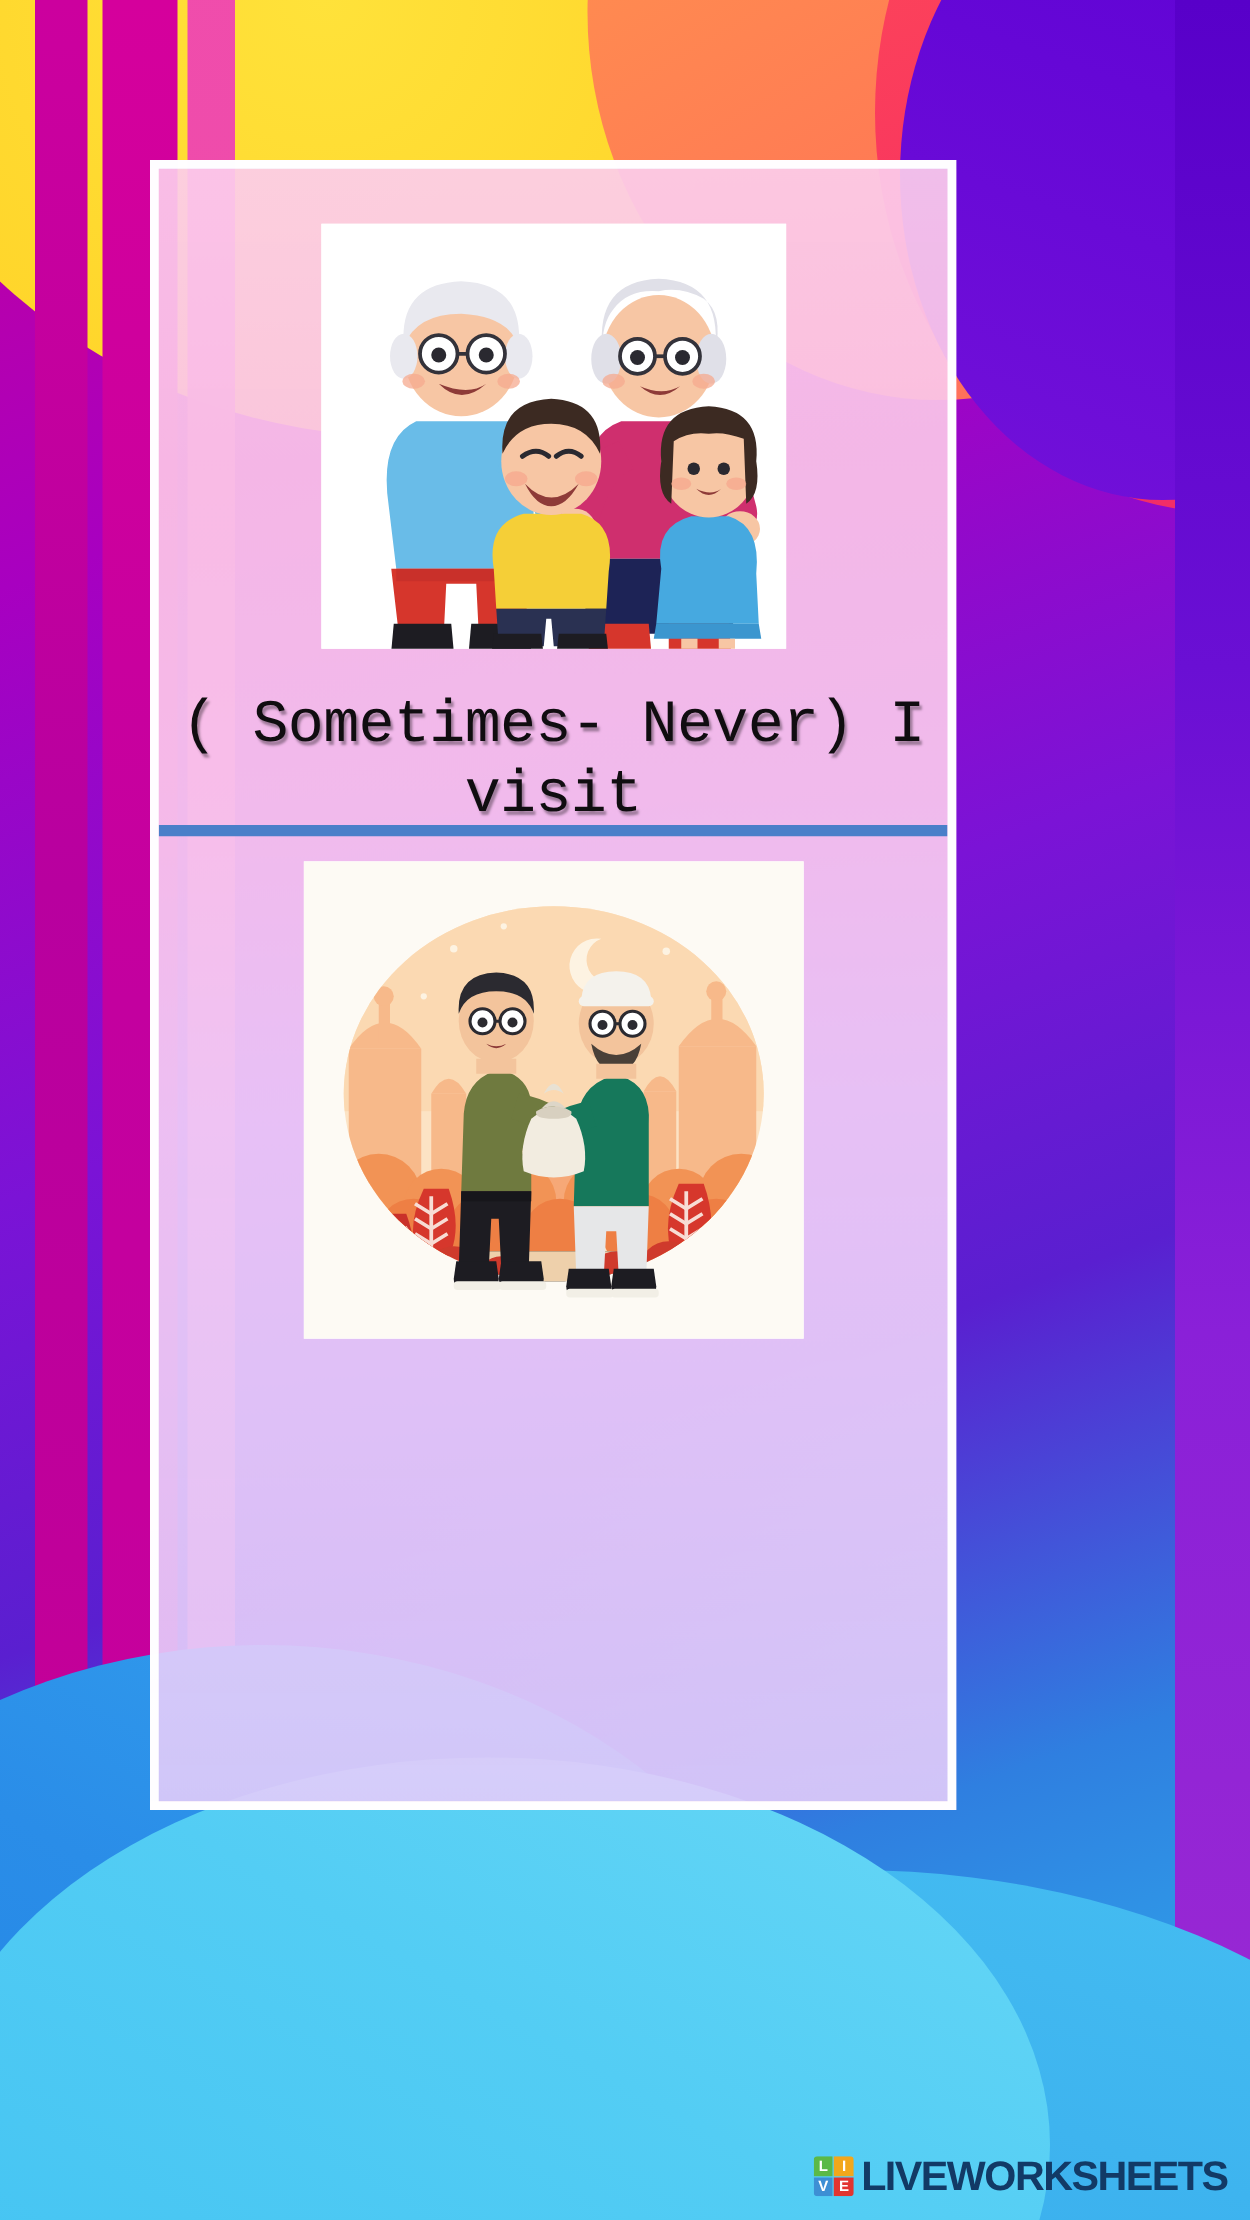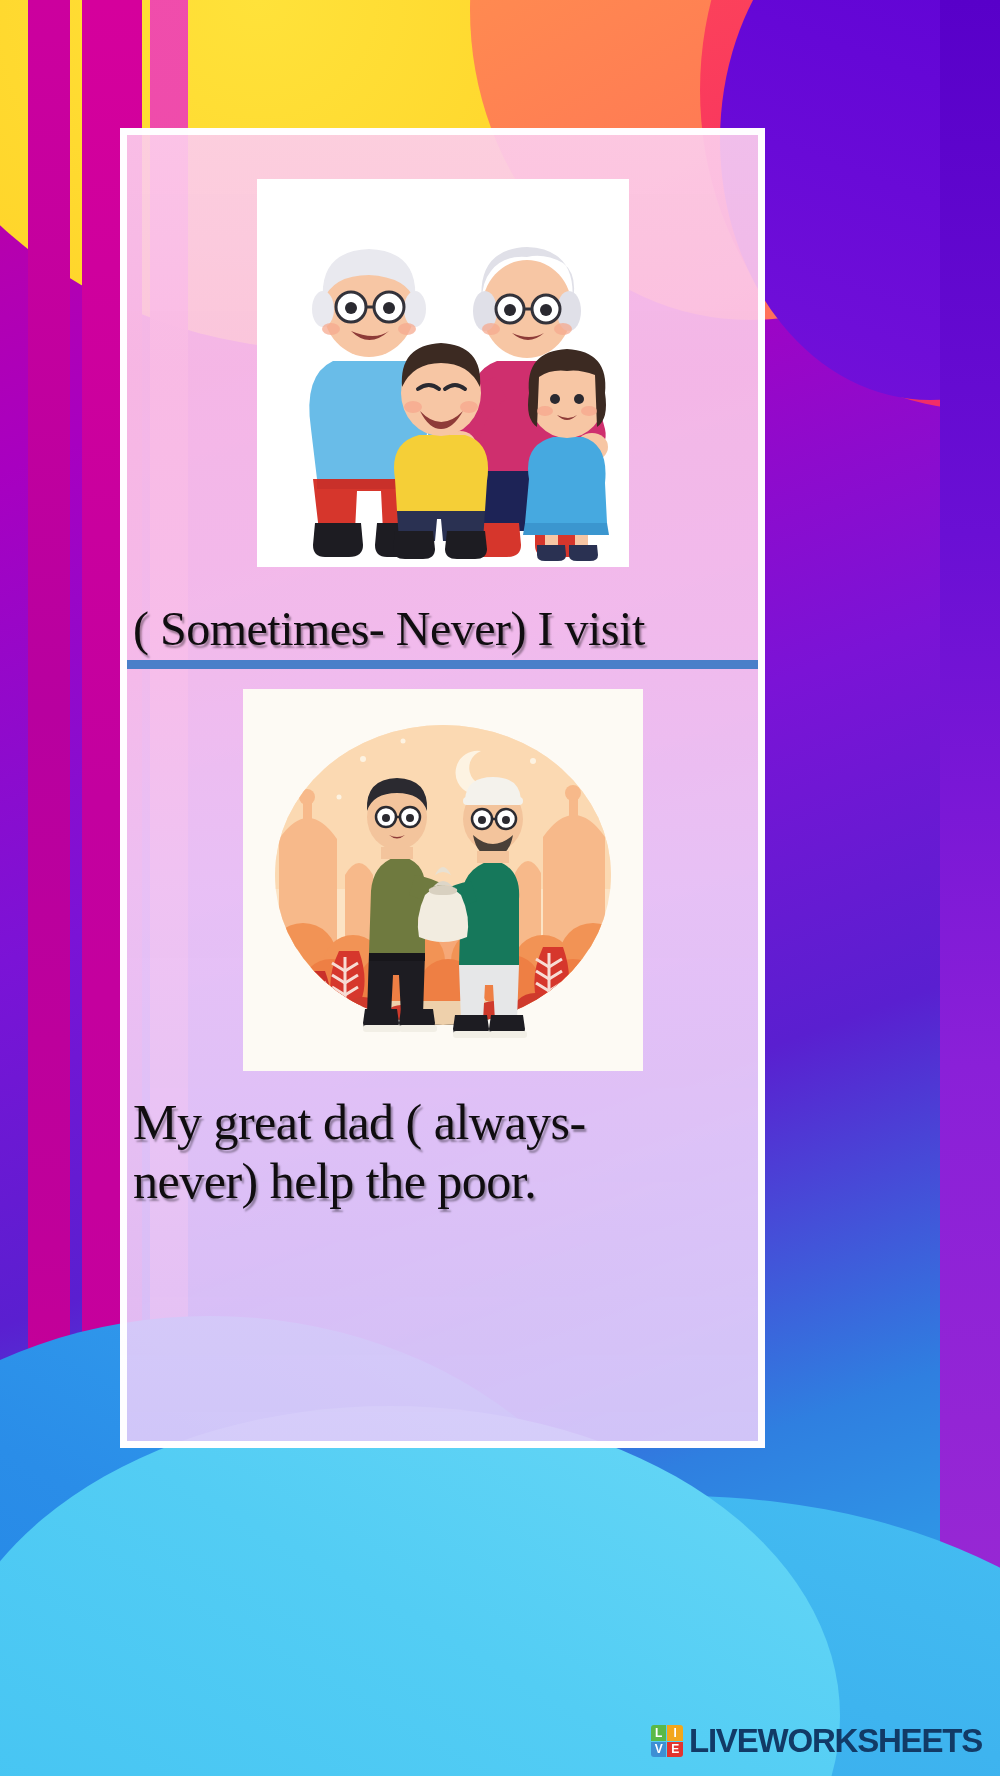--- a/index.html
+++ b/index.html
@@ -98,22 +98,22 @@
   .picture-frame{
     background:#ffffff;
     display:flex; align-items:center; justify-content:center;
     overflow:hidden;
   }
   #picture-frame-1{ margin-top:44px; width:372px; height:388px; }
   #picture-frame-2{ margin-top:20px; width:400px; height:382px; }
 
   .sentence-text{
     width:100%;
-    text-align:left;
-    font-family:Liberation Serif, serif;
+    text-align:center;
+    font-family:Liberation Mono, monospace;
     font-weight:400;
     font-size:48px;
     line-height:1.17;
     color:#100d10;
     letter-spacing:-.5px;
     text-shadow:2px 3px 2px rgba(0,0,0,.35);
     padding:0 6px;
   }
   #sentence-1{ margin-top:34px; }
   #sentence-2{ margin-top:22px; font-size:50px; }
@@ -409,25 +409,20 @@
 
           <g>
             <path d="M182 206 q18 -16 36 0 q10 22 6 42 q-24 10 -48 0 q-4 -20 6 -42 Z" fill="#f2ece0"></path>
             <path d="M190 198 q10 -12 20 0 q-10 -4 -20 0 Z" fill="#ddd6c8"></path>
             <path d="M186 200 q14 -8 28 0 q2 6 -14 6 q-16 0 -14 -6 Z" fill="#d8d0c0"></path>
             <path d="M192 186 q8 -16 16 0 q-8 -6 -16 0 Z" fill="#e8e1d3"></path>
           </g>
         </svg>
       </div>
 
-      <div class="sentence-text" id="sentence-2">
-        <span>My great dad ( always-</span>
-        <br>
-        <span>never) help the poor.</span>
-      </div>
     </div>
 
   </div>
 
   <div id="footer-logo">
     <div id="logo-tile-grid">
       <div class="logo-tile" id="logo-tile-l">L</div>
       <div class="logo-tile" id="logo-tile-i">I</div>
       <div class="logo-tile" id="logo-tile-v">V</div>
       <div class="logo-tile" id="logo-tile-e">E</div>

